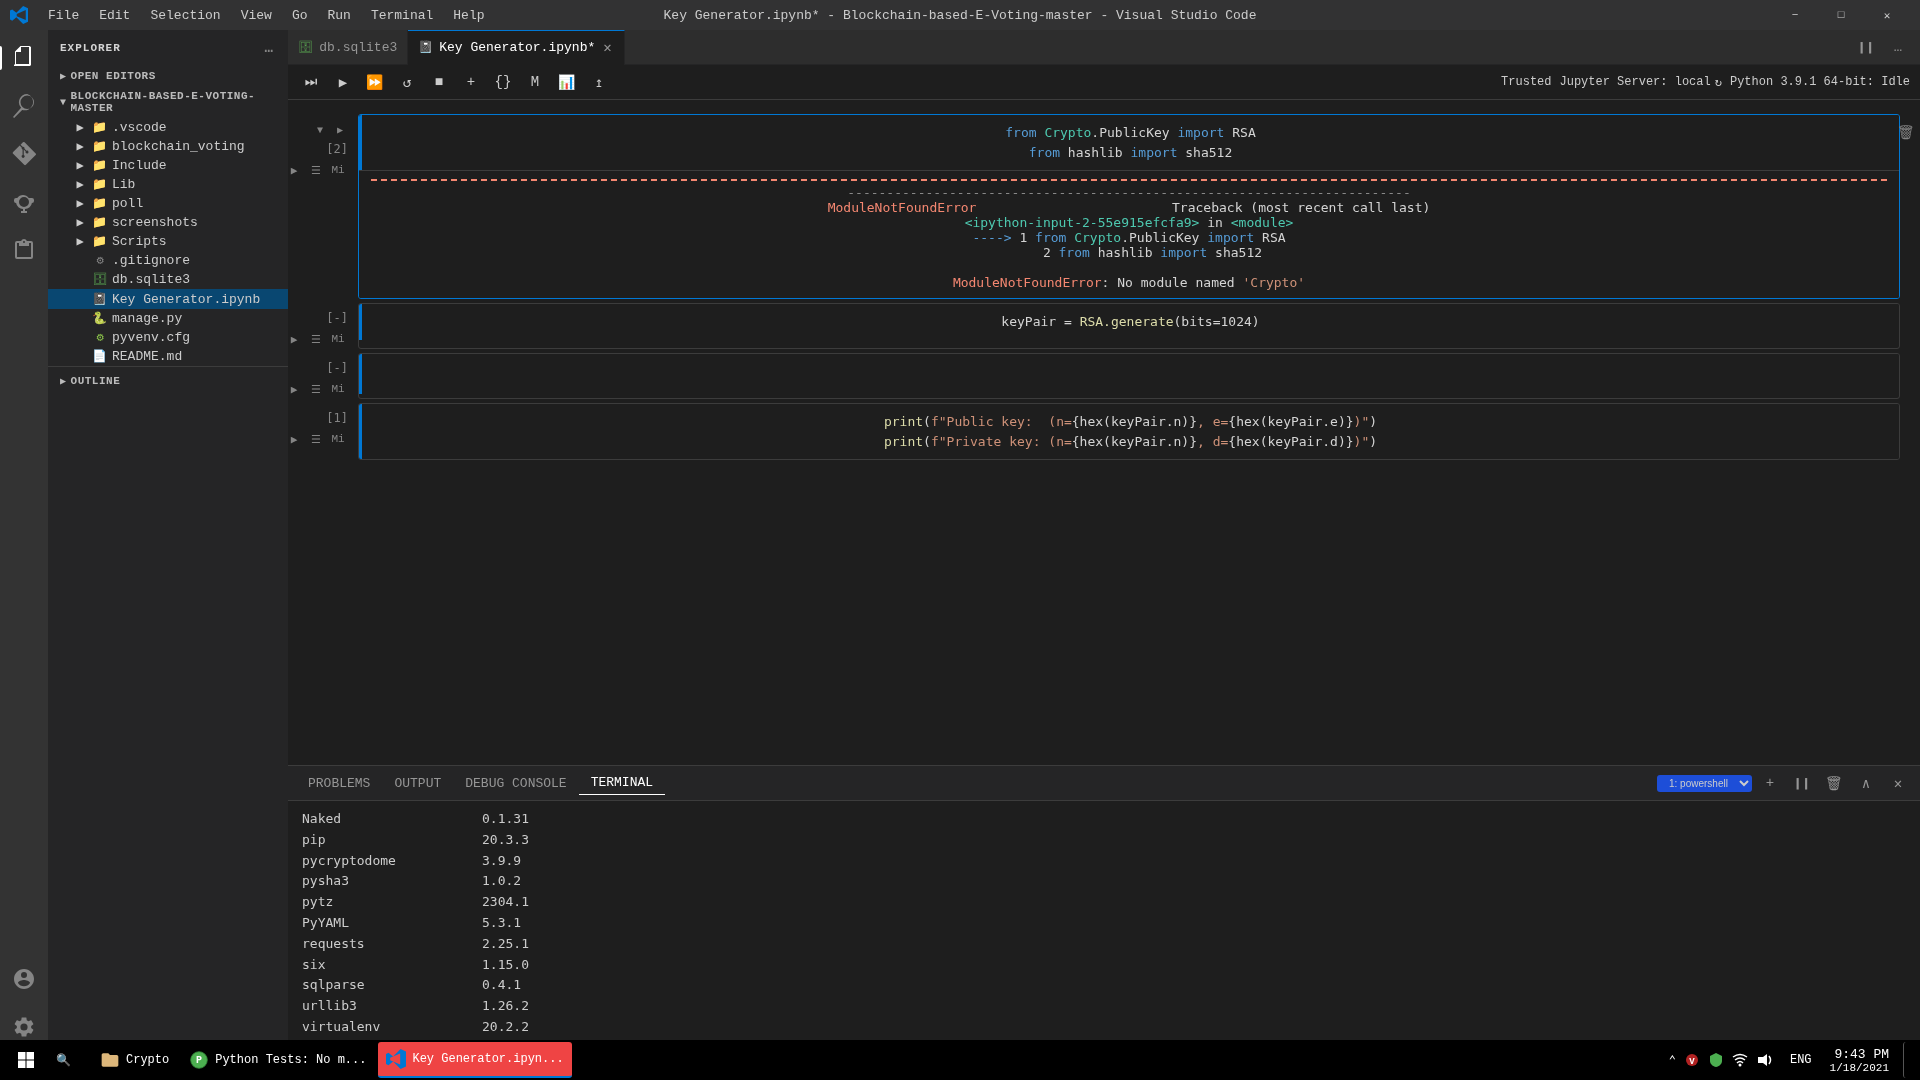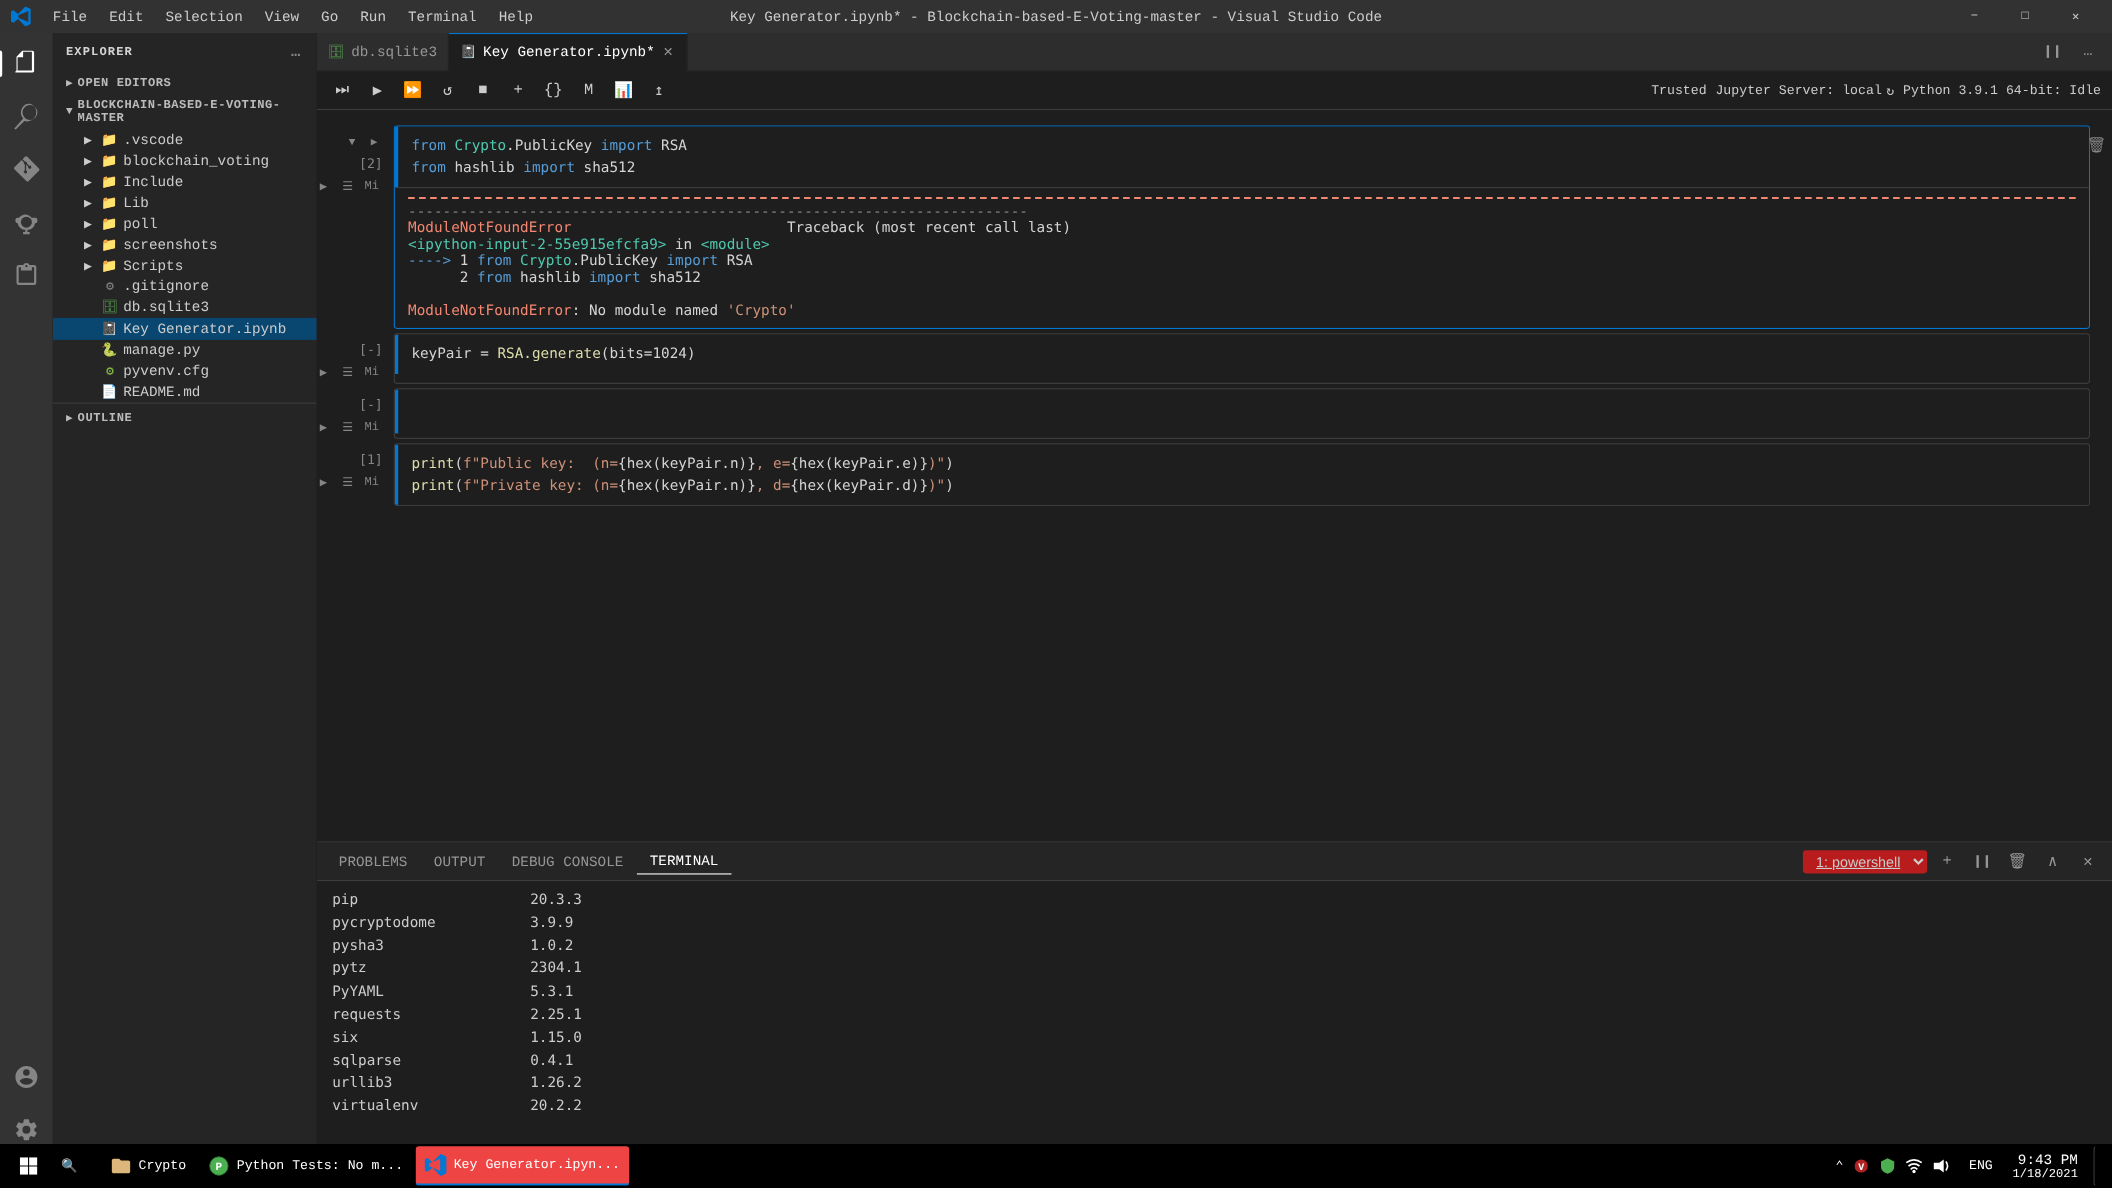--- a/index.html
+++ b/index.html
@@ -347,20 +347,21 @@
       color: #858585;
       font-size: 11px;
       border-radius: 3px;
     }
     .cell-main {
       flex: 1;
       border: 1px solid #3c3c3c;
       border-radius: 3px;
       overflow: hidden;
       margin-right: 20px;
+      text-align: center;
     }
     .cell-main.focused {
       border-color: #0078d4;
     }
     .cell-input {
       background: #1e1e1e;
       padding: 8px 12px;
       font-family: 'Consolas', monospace;
       font-size: 13px;
       line-height: 1.5;
@@ -444,28 +445,27 @@
       font-size: 13px;
       line-height: 1.6;
     }
     .term-line {
       display: flex;
       gap: 20px;
     }
     .term-pkg { color: #cccccc; min-width: 160px; }
     .term-ver { color: #cccccc; }
     #terminal-dropdown {
-      background: #b91c1c;
+      background: #1d4ed8;
       color: #cccccc;
       border: none;
-      font-size: 13px;
+      font-size: 10px;
       padding: 2px 8px;
       border-radius: 3px;
       cursor: pointer;
-      text-decoration: underline;
     }
 
     
     #status-bar {
       height: 25px;
       background: #007acc;
       display: flex;
       align-items: center;
       padding: 0 10px;
       gap: 12px;
@@ -869,20 +869,24 @@
           </select>
           <div class="term-action-btn">+</div>
           <div class="term-action-btn">❙❙</div>
           <div class="term-action-btn">🗑</div>
           <div class="term-action-btn">∧</div>
           <div class="term-action-btn">✕</div>
         </div>
       </div>
       <div id="terminal-content">
         <div class="term-line">
+          <span class="term-pkg">Naked</span>
+          <span class="term-ver">0.1.31</span>
+        </div>
+        <div class="term-line">
           <span class="term-pkg">pip</span>
           <span class="term-ver">20.3.3</span>
         </div>
         <div class="term-line">
           <span class="term-pkg">pycryptodome</span>
           <span class="term-ver">3.9.9</span>
         </div>
         <div class="term-line">
           <span class="term-pkg">pysha3</span>
           <span class="term-ver">1.0.2</span>

